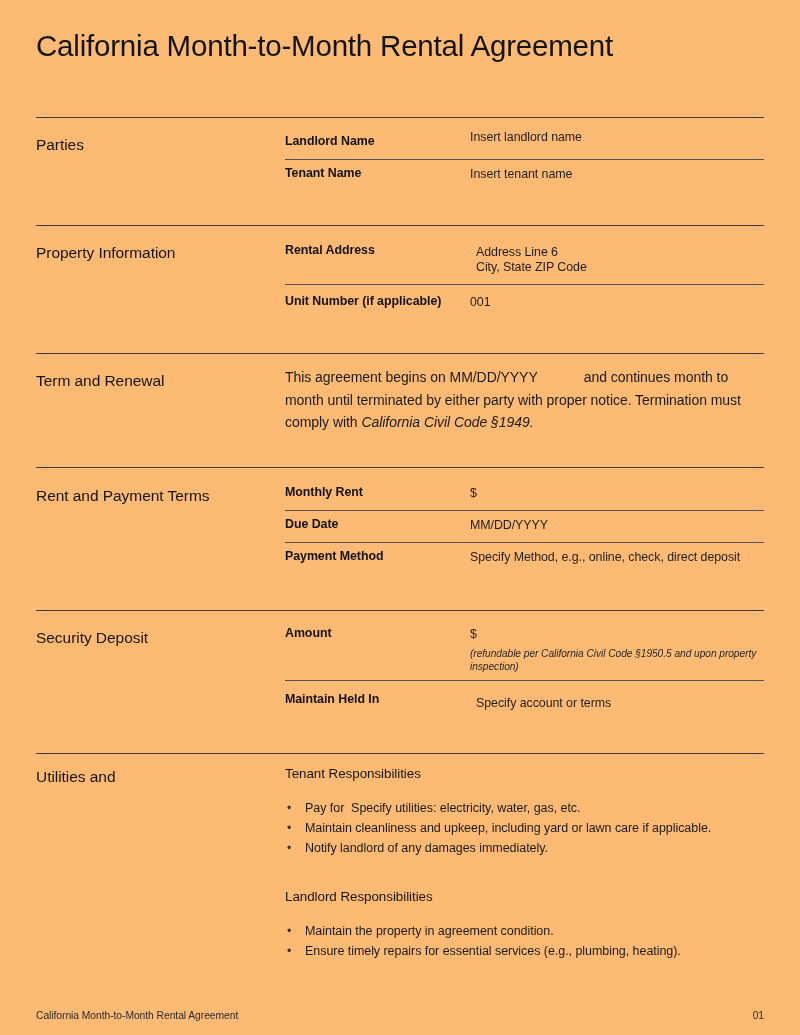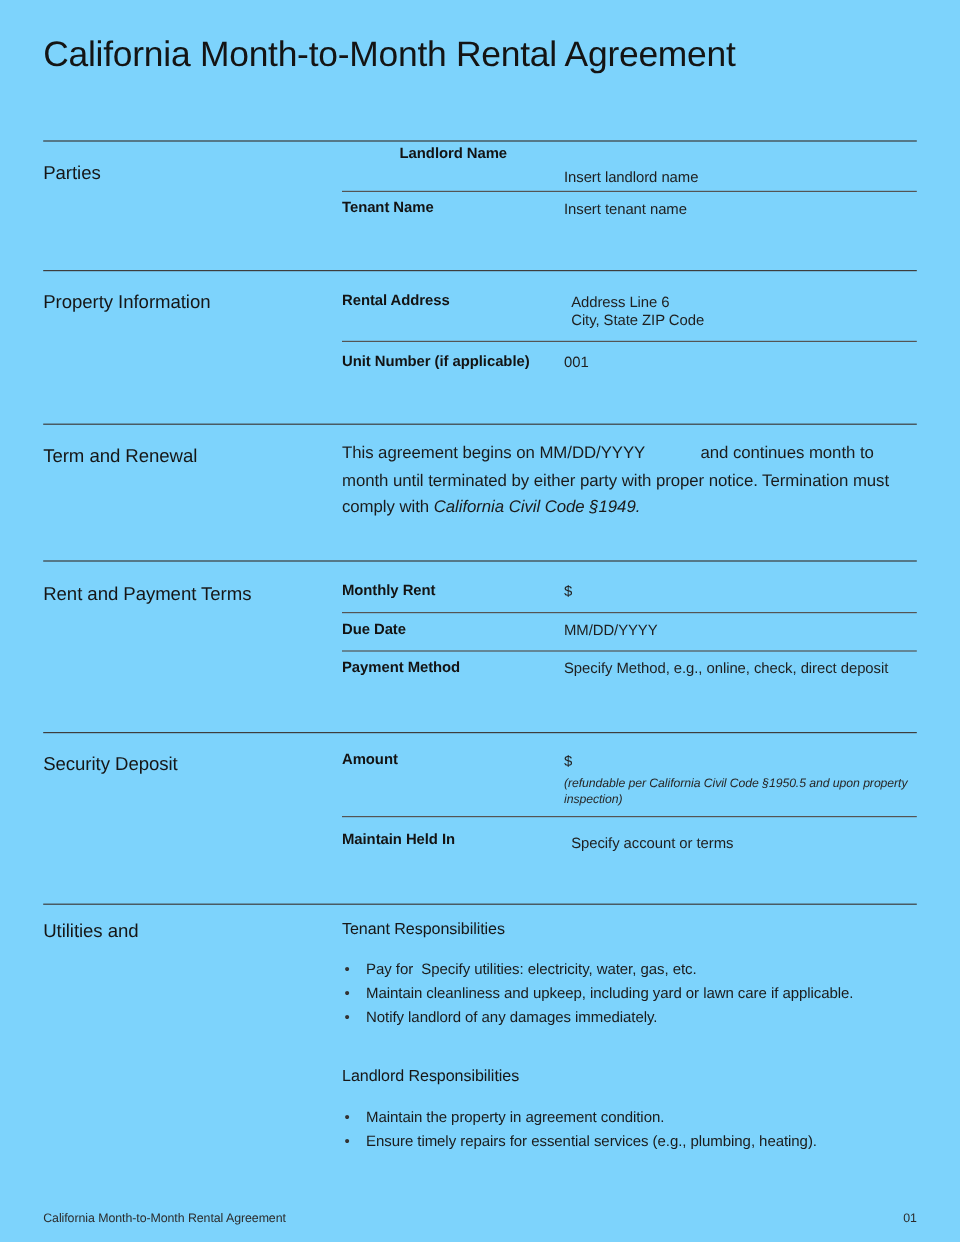--- a/index.html
+++ b/index.html
@@ -10,21 +10,21 @@
   body {
     font-family: "Liberation Sans", sans-serif;
     color: #1a1a1a;
     -webkit-font-smoothing: antialiased;
   }
 
   .page {
     position: relative;
     width: 800px;
     height: 1035px;
-    background: #7dd3fc;
+    background: #fdba74;
     overflow: hidden;
     box-sizing: border-box;
   }
 
   
   .doc-title {
     position: absolute;
     left: 36px;
     top: 28px;
     width: 730px;
@@ -193,22 +193,22 @@
 
 <div class="page">
 
   <div class="doc-title">California Month-to-Month Rental Agreement</div>
 
   <div class="section" style="top:117px; height:90px;">
     <div class="section-rule"></div>
     <div class="section-heading" style="top:17px;">Parties</div>
     <div class="body-col">
       <div class="field-row">
-        <div class="field-label" style="top:4px;margin-left:48px;">Landlord Name</div>
-        <div class="field-value" style="top:23px;">Insert landlord name</div>
+        <div class="field-label" style="top:17px;">Landlord Name</div>
+        <div class="field-value" style="top:12px;">Insert landlord name</div>
         <div class="field-rule" style="top:42px;"></div>
       </div>
       <div class="field-row">
         <div class="field-label" style="top:49px;">Tenant Name</div>
         <div class="field-value" style="top:49px;">Insert tenant name</div>
       </div>
     </div>
   </div>
 
   <div class="section" style="top:225px; height:110px;">

